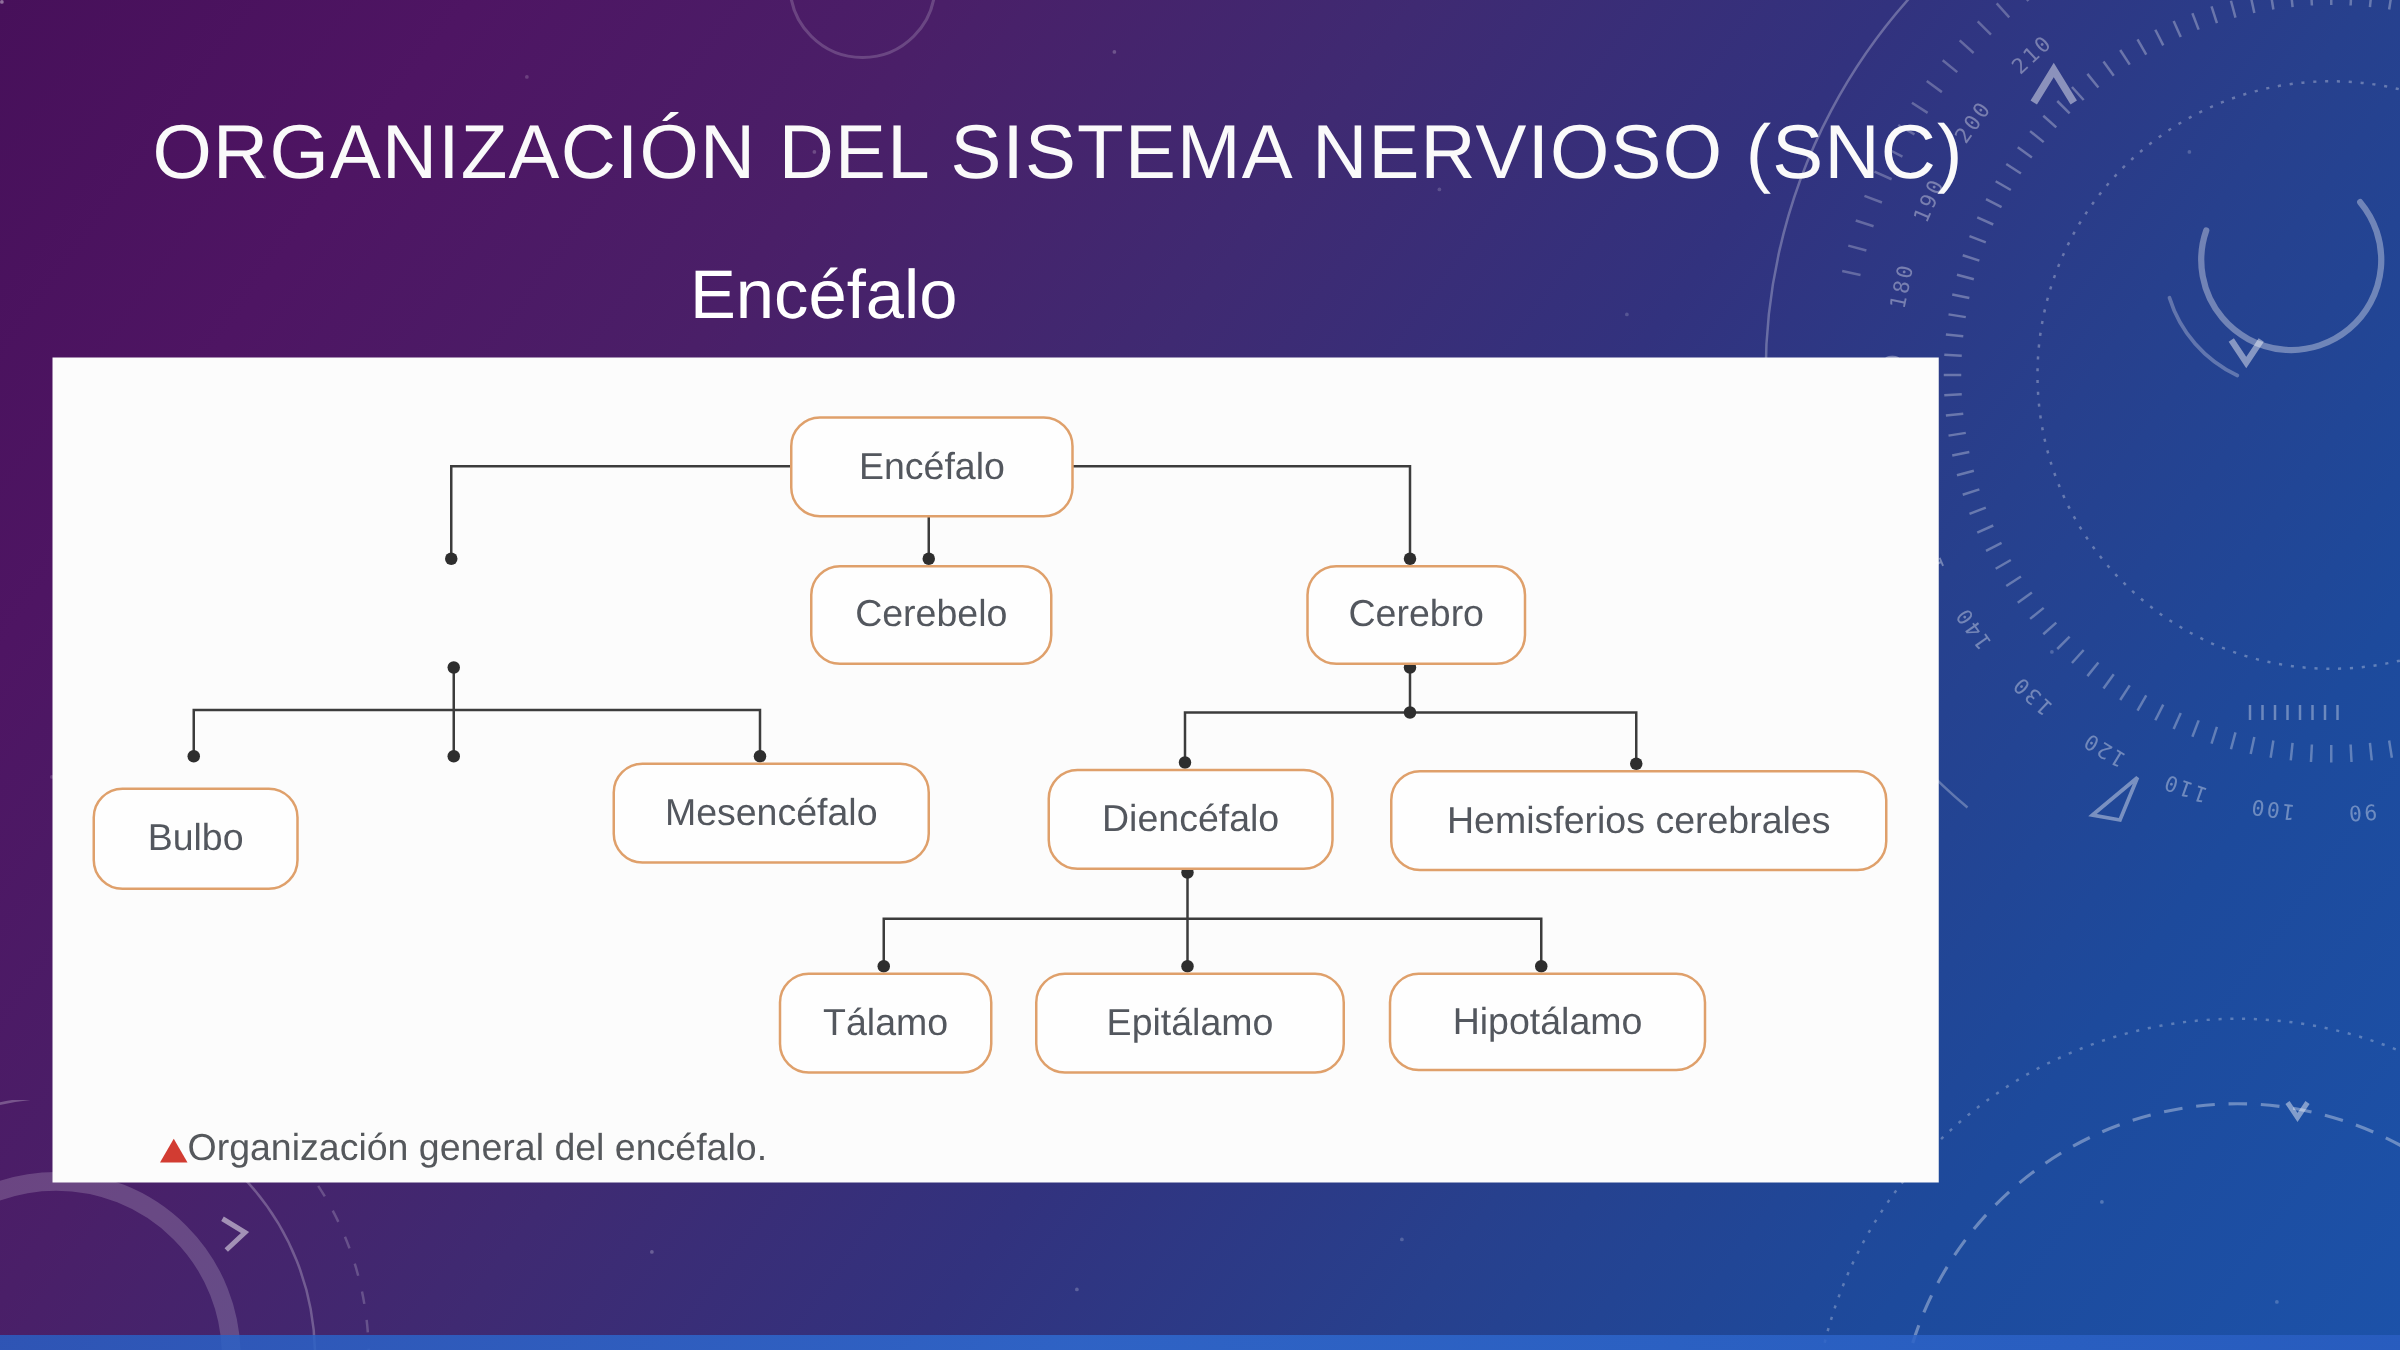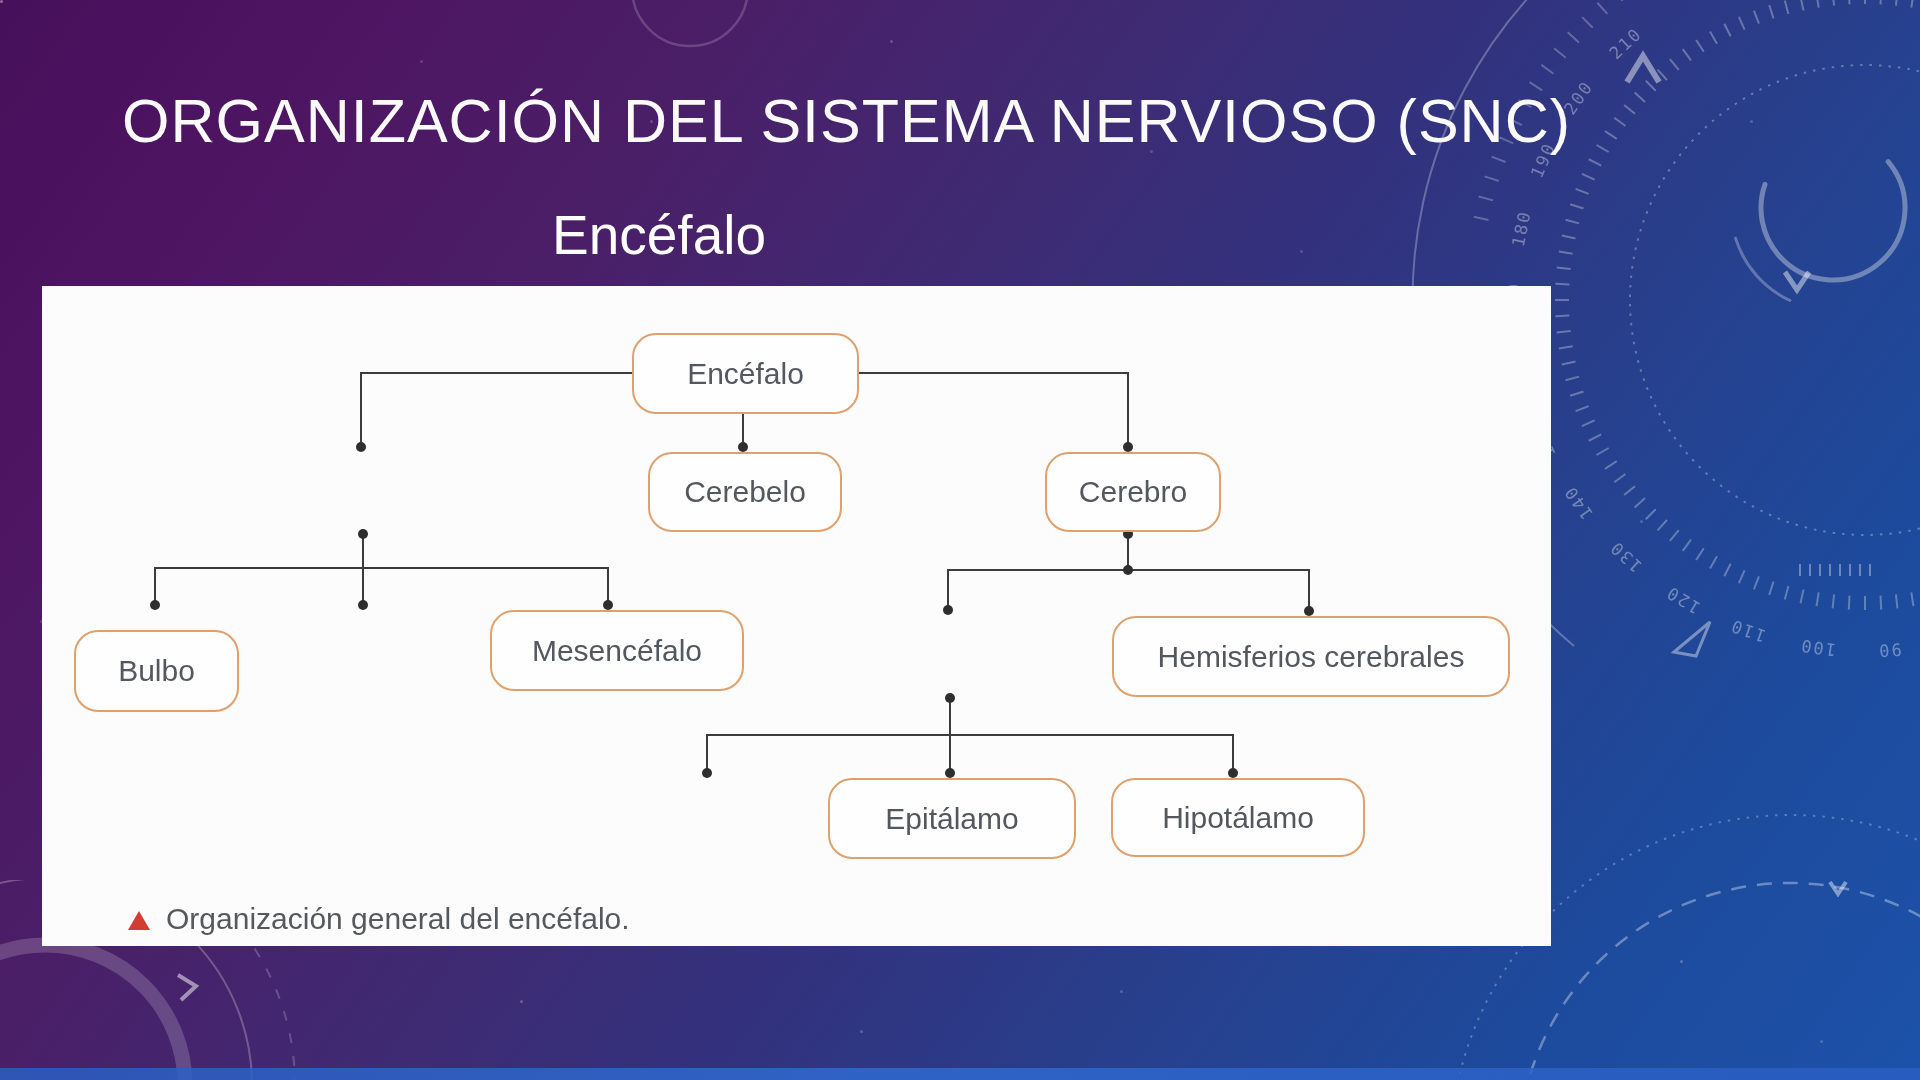--- a/index.html
+++ b/index.html
@@ -63,21 +63,21 @@
   .n-bulbo{left:32px;top:344px;width:161px;height:78px}
   .n-puente{left:241px;top:324px;width:165px;height:78px}
   .n-mesencefalo{left:448px;top:324px;width:250px;height:77px}
   .n-diencefalo{left:796px;top:329px;width:225px;height:77px}
   .n-hemisferios{left:1070px;top:330px;width:394px;height:77px}
   .n-talamo{left:581px;top:492px;width:167px;height:77px}
   .n-epitalamo{left:786px;top:492px;width:244px;height:77px}
   .n-hipotalamo{left:1069px;top:492px;width:250px;height:75px}
 
   .caption-row{
-    position:absolute;left:86px;top:616px;display:flex;align-items:center;gap:16px;
+    position:absolute;left:86px;top:616px;display:flex;align-items:center;
   }
   .caption-triangle{
     width:0;height:0;margin-top:2px;
     border-left:11px solid transparent;border-right:11px solid transparent;
     border-bottom:19px solid #d23c32;
   }
   .caption-text{font-size:30px;color:#55585c;}
 
   .bottom-strip{
     position:absolute;left:0;bottom:0;width:1920px;height:12px;
@@ -284,21 +284,23 @@
     <circle class="cdot" cx="908" cy="487" r="5"></circle>
     <circle class="cdot" cx="665" cy="487" r="5"></circle>
     <circle class="cdot" cx="1191" cy="487" r="5"></circle>
   </svg>
 
   <div class="node n-encefalo">Encéfalo</div>
   <div class="node n-cerebelo">Cerebelo</div>
   <div class="node n-cerebro">Cerebro</div>
   <div class="node n-bulbo">Bulbo</div>
   <div class="node n-mesencefalo">Mesencéfalo</div>
+  <div class="node n-diencefalo">Diencéfalo</div>
   <div class="node n-hemisferios">Hemisferios cerebrales</div>
+  <div class="node n-talamo">Tálamo</div>
   <div class="node n-epitalamo">Epitálamo</div>
   <div class="node n-hipotalamo">Hipotálamo</div>
 
   <div class="caption-row">
     <span class="caption-triangle"></span>
     <span class="caption-text">Organización general del encéfalo.</span>
   </div>
 </div>
 
 <div class="bottom-strip"></div>

